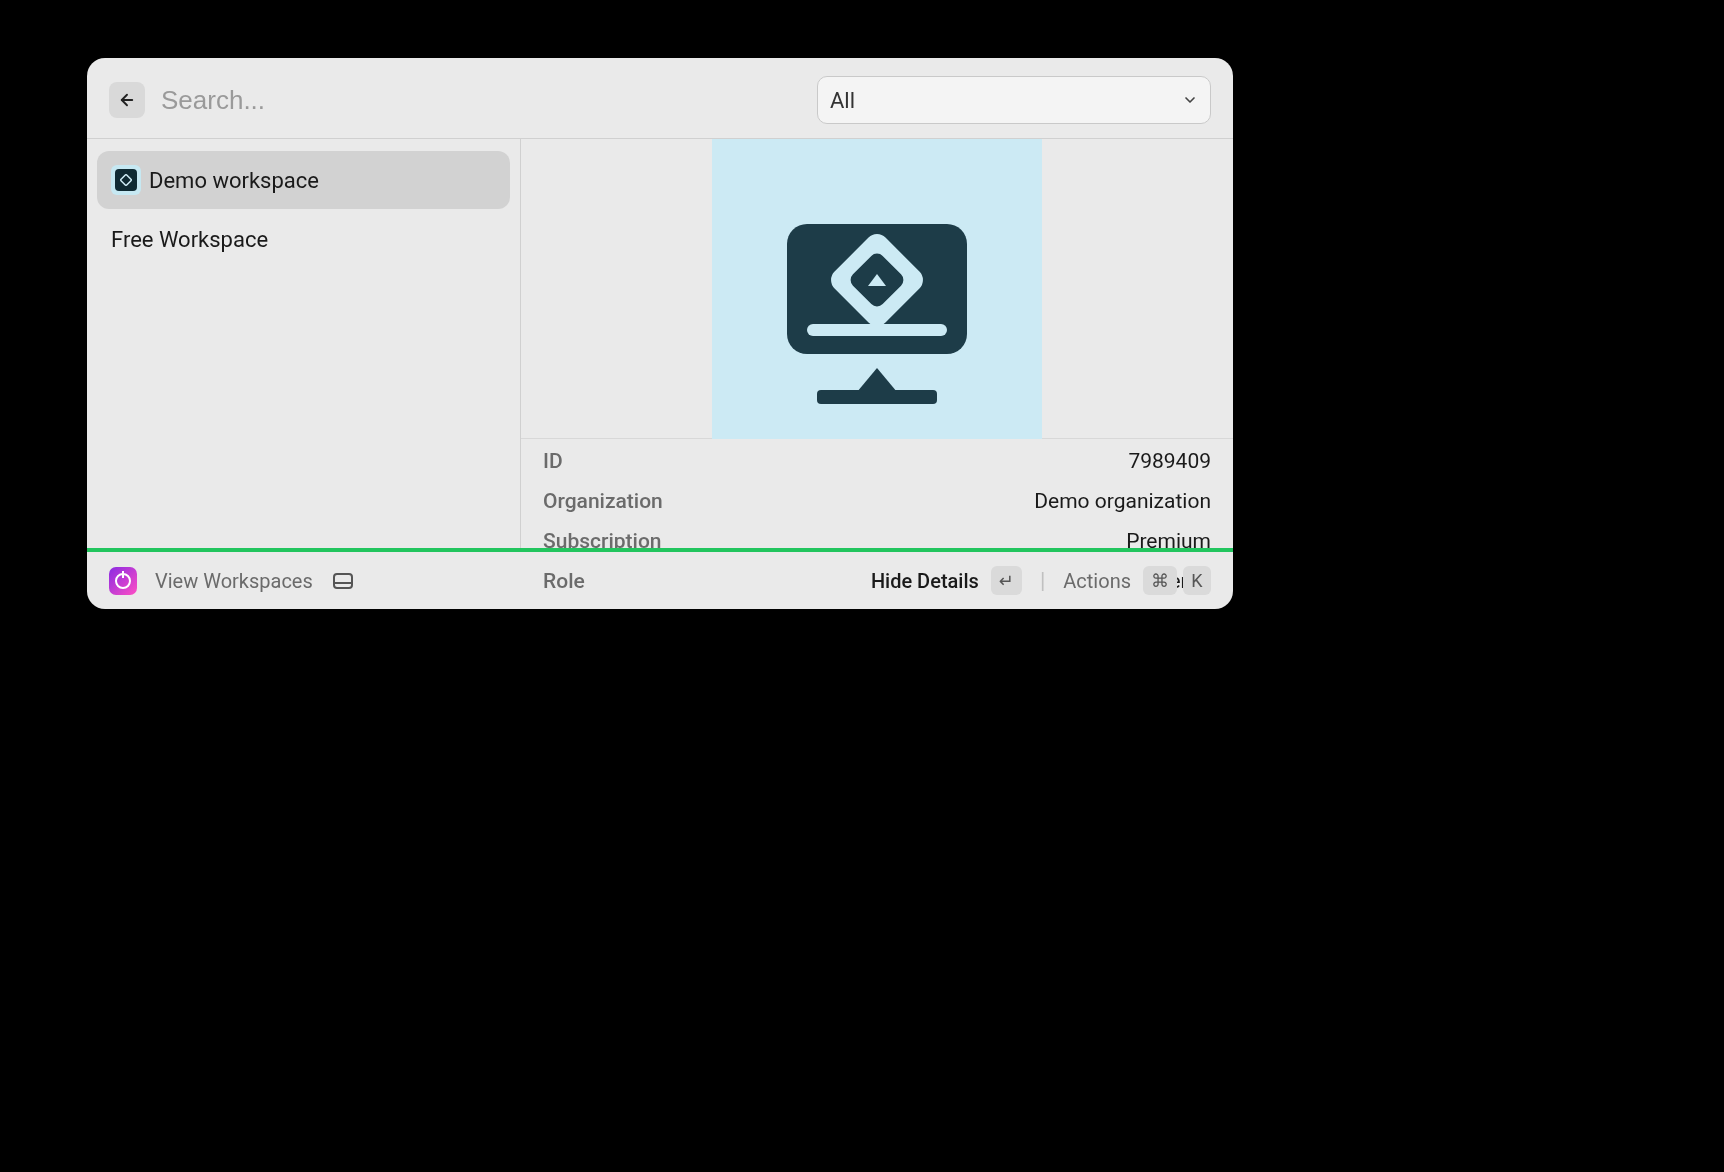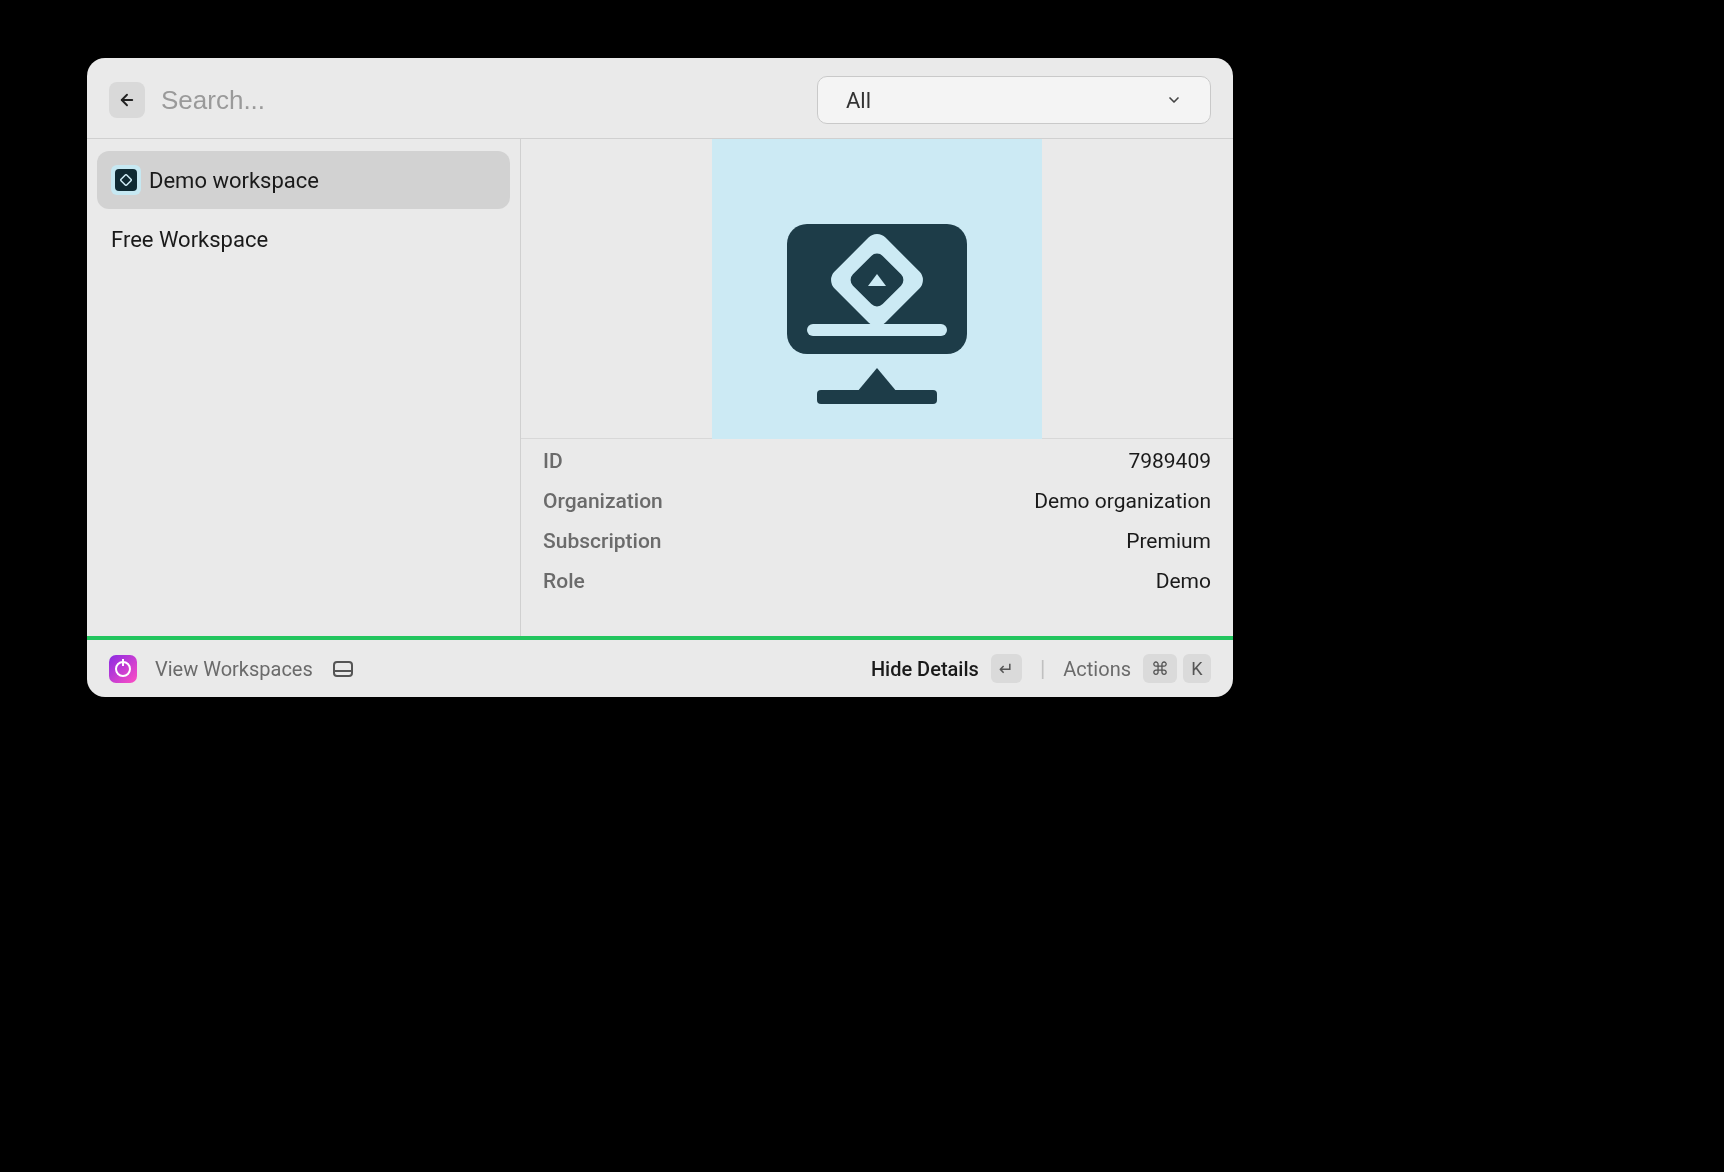--- a/index.html
+++ b/index.html
@@ -9,21 +9,21 @@
       width: 1724px;
       height: 1172px;
       display: flex;
       align-items: flex-start;
       justify-content: flex-start;
       padding-top: 58px;
       padding-left: 87px;
     }
     .window {
       width: 1146px;
-      height: 639px;
+      height: 551px;
       background: #eaeaea;
       border-radius: 18px;
       overflow: hidden;
       display: flex;
       flex-direction: column;
       box-shadow: 0 20px 60px rgba(0,0,0,0.5);
     }
     .header {
       display: flex;
       align-items: center;
@@ -51,21 +51,21 @@
     .search-input::placeholder { color: #9a9a9a; }
     .filter-select {
       width: 394px;
       height: 48px;
       border: 1px solid #c9c9c9;
       border-radius: 10px;
       background: #f4f4f4;
       display: flex;
       align-items: center;
       justify-content: space-between;
-      padding: 0 28px;
+      padding: 0 12px;
       font-size: 22px;
       color: #333;
       cursor: pointer;
     }
     .main {
       flex: 1;
       display: flex;
       border-top: 1px solid #d0d0d0;
       min-height: 0;
     }

